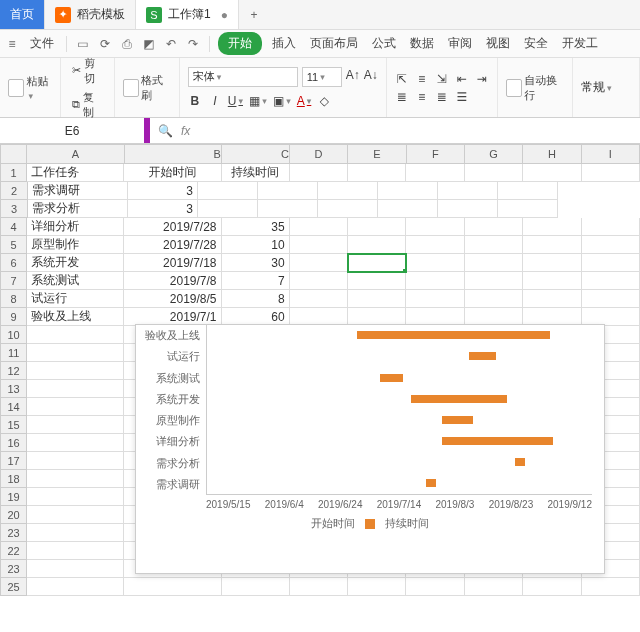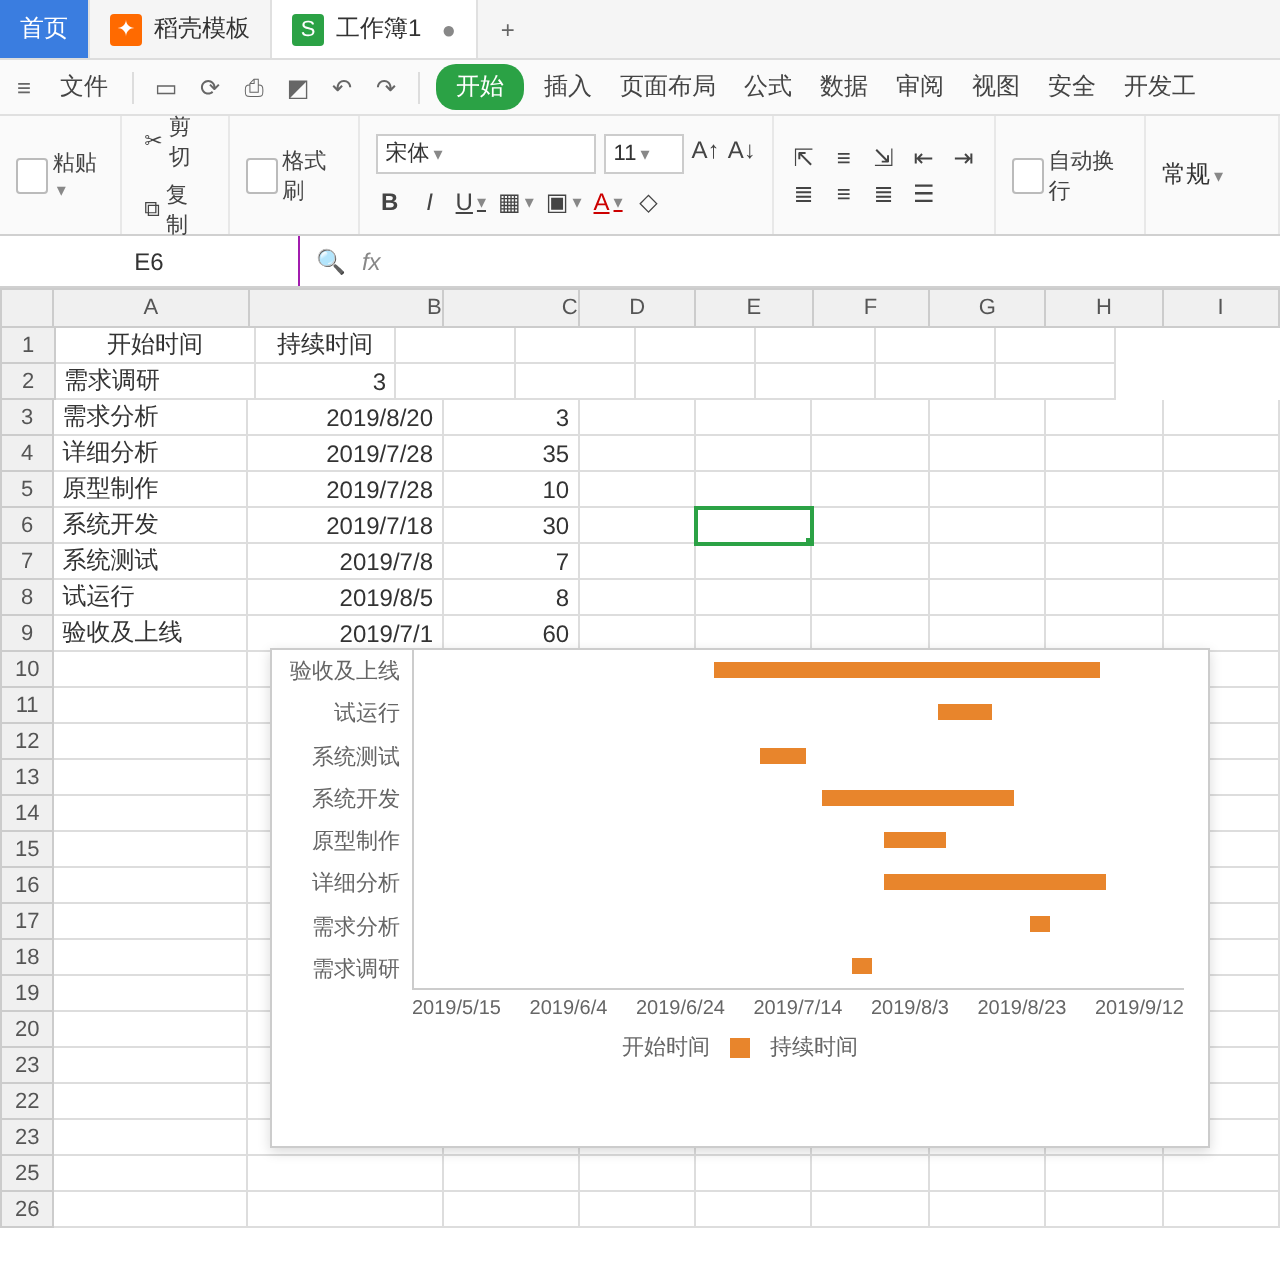--- a/index.html
+++ b/index.html
@@ -26,21 +26,21 @@
 .font-sel{display:flex;gap:4px;margin-bottom:4px}
 .font-sel select,.font-sel .sel{height:20px;border:1px solid #ccc;background:#fff;font-size:11px;padding:0 4px}
 .sel{display:flex;align-items:center;min-width:50px;}
 .fmt-row{display:flex;gap:6px;align-items:center}
 .fmt-btn{min-width:14px;height:16px;display:flex;align-items:center;justify-content:center;font-size:12px;color:#444;cursor:pointer}
 .fmt-btn.b{font-weight:bold}
 .fmt-btn.i{font-style:italic}
 .fmt-btn.u{text-decoration:underline}
 .fmt-btn.a-red{color:#c00;text-decoration:underline}
 .namebox-row{display:flex;align-items:center;height:26px;border-bottom:1px solid #d0d0d0;background:#fff}
-.namebox{width:150px;border-right:1px solid #a21caf;padding:0 8px;display:flex;align-items:center;justify-content:center;height:100%}
+.namebox{width:150px;border-right:6px solid #a21caf;padding:0 8px;display:flex;align-items:center;justify-content:center;height:100%}
 .fx-area{display:flex;align-items:center;gap:8px;padding:0 8px}
 .grid{position:relative;height:488px;overflow:auto}
 .col-hdrs{display:flex;position:sticky;top:0;background:#f0f0f0;z-index:2}
 .corner{width:28px;height:20px;border:1px solid #ccc;background:#f0f0f0}
 .col-h{height:20px;border:1px solid #ccc;border-left:none;display:flex;align-items:center;justify-content:center;background:#f0f0f0;color:#555;font-size:11px}
 .row{display:flex;height:18px}
 .row-h{width:28px;border:1px solid #ccc;border-top:none;display:flex;align-items:center;justify-content:center;background:#f0f0f0;color:#555;font-size:11px}
 .cell{border-right:1px solid #ddd;border-bottom:1px solid #ddd;padding:0 4px;display:flex;align-items:center;font-size:12px;overflow:hidden;white-space:nowrap}
 .cA{width:100px}
 .cB{width:100px;justify-content:flex-end}
@@ -190,20 +190,21 @@
       <div class="col-h cD">D</div>
       <div class="col-h cE">E</div>
       <div class="col-h cF">F</div>
       <div class="col-h cG">G</div>
       <div class="col-h cH">H</div>
       <div class="col-h cI">I</div>
     </div>
   <div id="rows">
       <div class="row">
         <div class="row-h">1</div>
+        <div class="cell cA" style="justify-content:flex-start;">工作任务</div>
         <div class="cell cB" style="justify-content:center;">开始时间</div>
         <div class="cell cC" style="justify-content:center;">持续时间</div>
         <div class="cell cD" style=""></div>
         <div class="cell cE" style=""></div>
         <div class="cell cF" style=""></div>
         <div class="cell cG" style=""></div>
         <div class="cell cH" style=""></div>
         <div class="cell cI" style=""></div>
       </div>
       <div class="row">
@@ -213,21 +214,20 @@
         <div class="cell cD" style=""></div>
         <div class="cell cE" style=""></div>
         <div class="cell cF" style=""></div>
         <div class="cell cG" style=""></div>
         <div class="cell cH" style=""></div>
         <div class="cell cI" style=""></div>
       </div>
       <div class="row">
         <div class="row-h">3</div>
         <div class="cell cA" style="justify-content:flex-start;">需求分析</div>
-        <div class="cell cB" style="">2019/8/20</div>
         <div class="cell cC" style="">3</div>
         <div class="cell cD" style=""></div>
         <div class="cell cE" style=""></div>
         <div class="cell cF" style=""></div>
         <div class="cell cG" style=""></div>
         <div class="cell cH" style=""></div>
         <div class="cell cI" style=""></div>
       </div>
       <div class="row">
         <div class="row-h">4</div>
@@ -464,32 +464,20 @@
         <div class="cell cC" style=""></div>
         <div class="cell cD" style=""></div>
         <div class="cell cE" style=""></div>
         <div class="cell cF" style=""></div>
         <div class="cell cG" style=""></div>
         <div class="cell cH" style=""></div>
         <div class="cell cI" style=""></div>
       </div>
       <div class="row">
         <div class="row-h">25</div>
-        <div class="cell cA" style="justify-content:flex-start;"></div>
-        <div class="cell cB" style=""></div>
-        <div class="cell cC" style=""></div>
-        <div class="cell cD" style=""></div>
-        <div class="cell cE" style=""></div>
-        <div class="cell cF" style=""></div>
-        <div class="cell cG" style=""></div>
-        <div class="cell cH" style=""></div>
-        <div class="cell cI" style=""></div>
-      </div>
-      <div class="row">
-        <div class="row-h">26</div>
         <div class="cell cA" style="justify-content:flex-start;"></div>
         <div class="cell cB" style=""></div>
         <div class="cell cC" style=""></div>
         <div class="cell cD" style=""></div>
         <div class="cell cE" style=""></div>
         <div class="cell cF" style=""></div>
         <div class="cell cG" style=""></div>
         <div class="cell cH" style=""></div>
         <div class="cell cI" style=""></div>
       </div>

